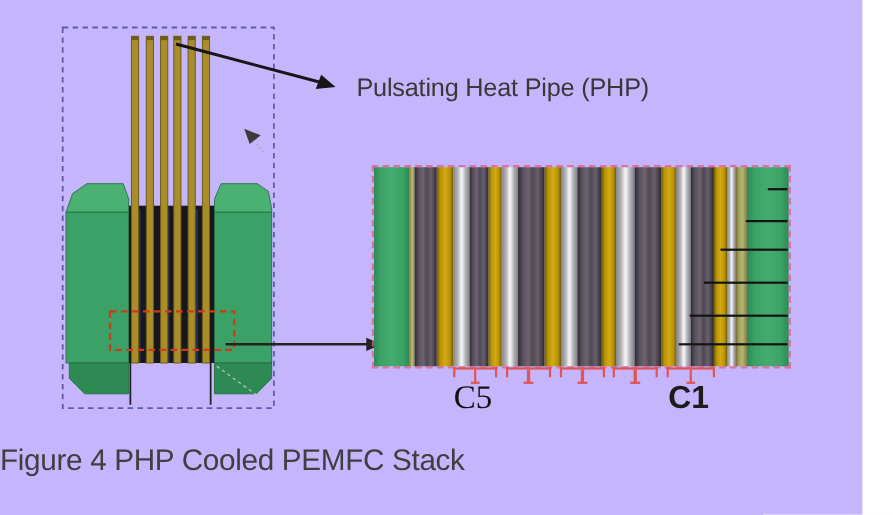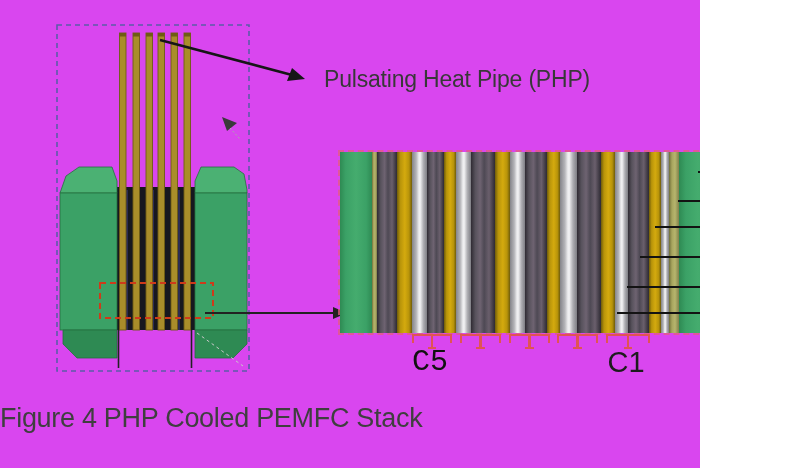--- a/index.html
+++ b/index.html
@@ -1,17 +1,17 @@
 <!DOCTYPE html>
 <html style="--green: #3ba166; --green-light: #4bb173; --green-dark: #2e8a53; --edge: #25703f; --pipe-gold: #a98d2a; --pipe-edge: #6f5c14; --olive: #a7a55e; --stack-dark: #17171f; --red-roi: #cf3a1a; --bracket: #e05454; --dash-blue: #5c5ca8; --arrow-ink: #161616;"><head>
 <meta charset="utf-8">
 <style>
   html,body{margin:0;padding:0;background:#ffffff;}
   .canvas{
-    position:relative;width:700px;height:468px;background:#d946ef;overflow:hidden;
+    position:relative;width:784px;height:468px;background:#c4b5fd;overflow:hidden;
     font-family:"Liberation Sans",sans-serif;
   }
   .layer{position:absolute;left:0;top:0;pointer-events:none;}
   
   .php-label{
     position:absolute;left:324px;top:66px;font-size:23px;color:#383838;
     letter-spacing:-0.2px;white-space:nowrap;
   }
   
   .stripes{
@@ -38,24 +38,24 @@
   .stem{
     position:absolute;left:50%;top:0;width:2.5px;height:13px;
     margin-left:-1.25px;background:var(--bracket);
   }
   .stem::after{
     content:"";position:absolute;left:-3px;bottom:0;width:8.5px;height:2.5px;
     background:var(--bracket);
   }
   .cell-label{
     position:absolute;top:347px;text-align:center;color:#111;
-    font-family:Liberation Mono, monospace;font-size:30px;line-height:30px;
+    font-family:Liberation Serif, serif;font-size:30px;line-height:30px;
   }
   .cell-label.bold{
-    font-family:"Liberation Sans",sans-serif;font-weight:normal;font-size:29px;
+    font-family:"Liberation Sans",sans-serif;font-weight:bold;font-size:29px;
     color:#1c1c1c;
   }
   
   .caption{
     position:absolute;left:0;top:403px;width:760px;
     font-size:27px;color:#3f3f3f;letter-spacing:-0.3px;
   }
 </style>
 </head>
 <body>

